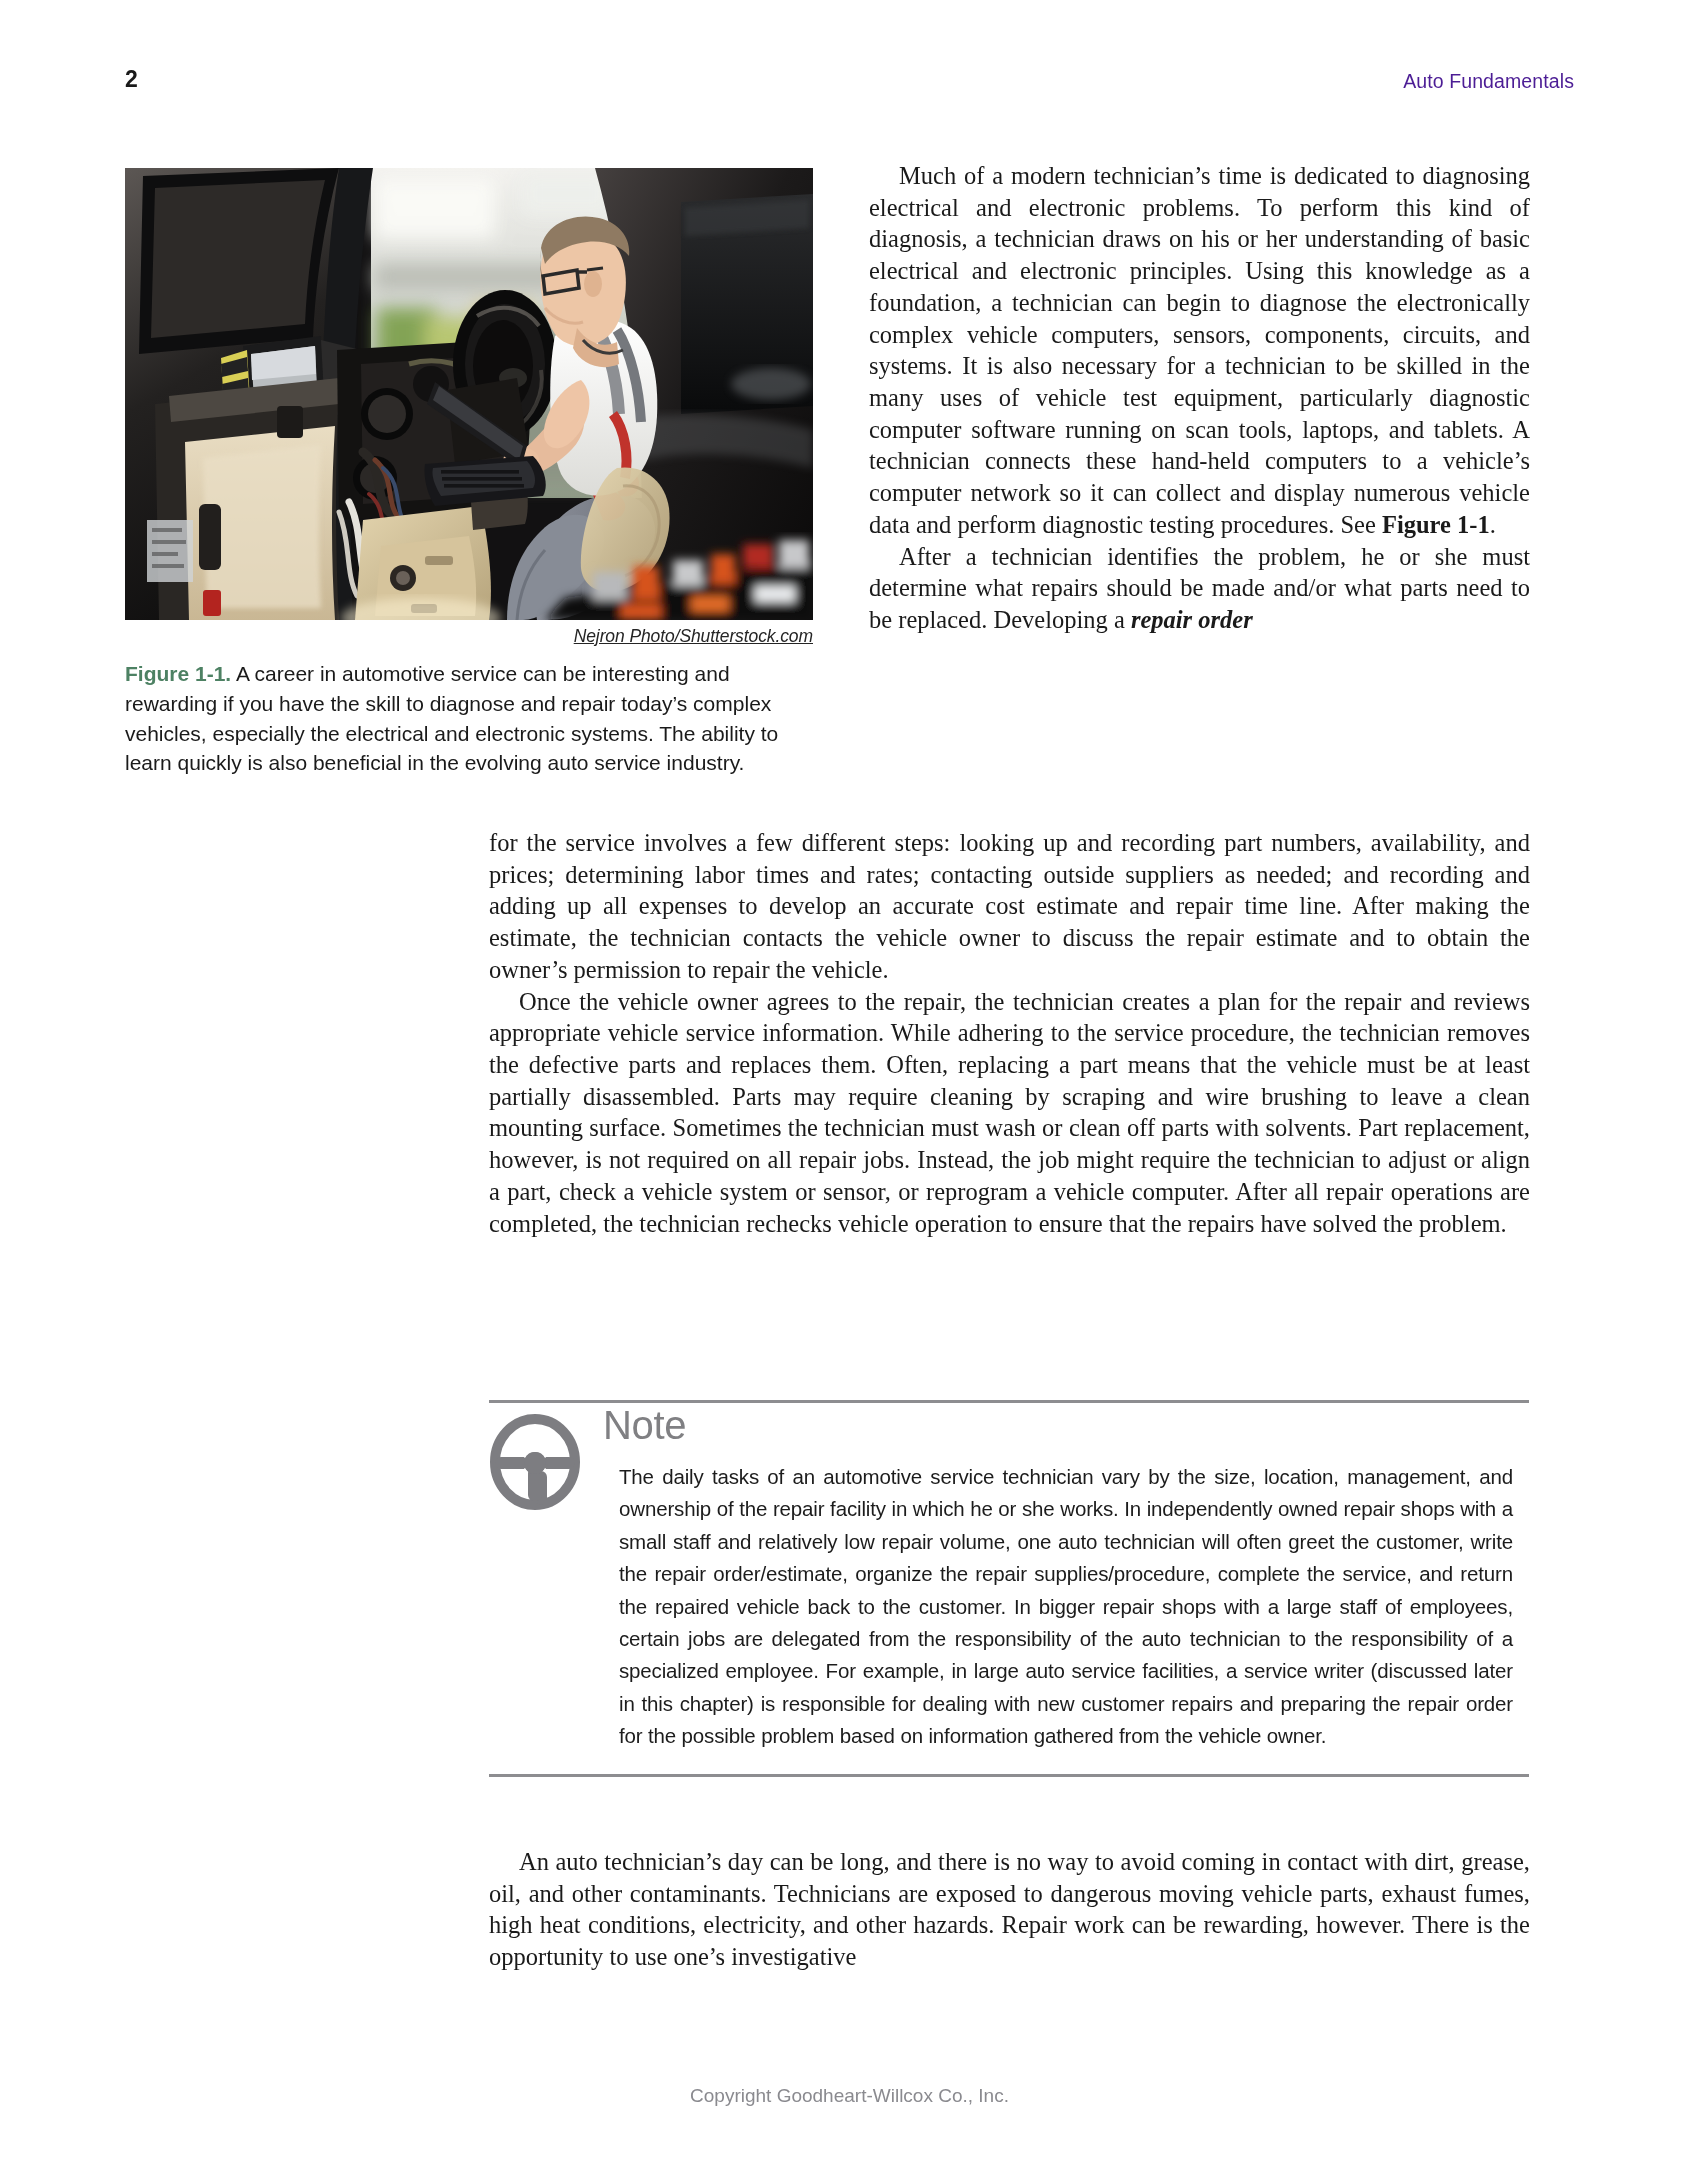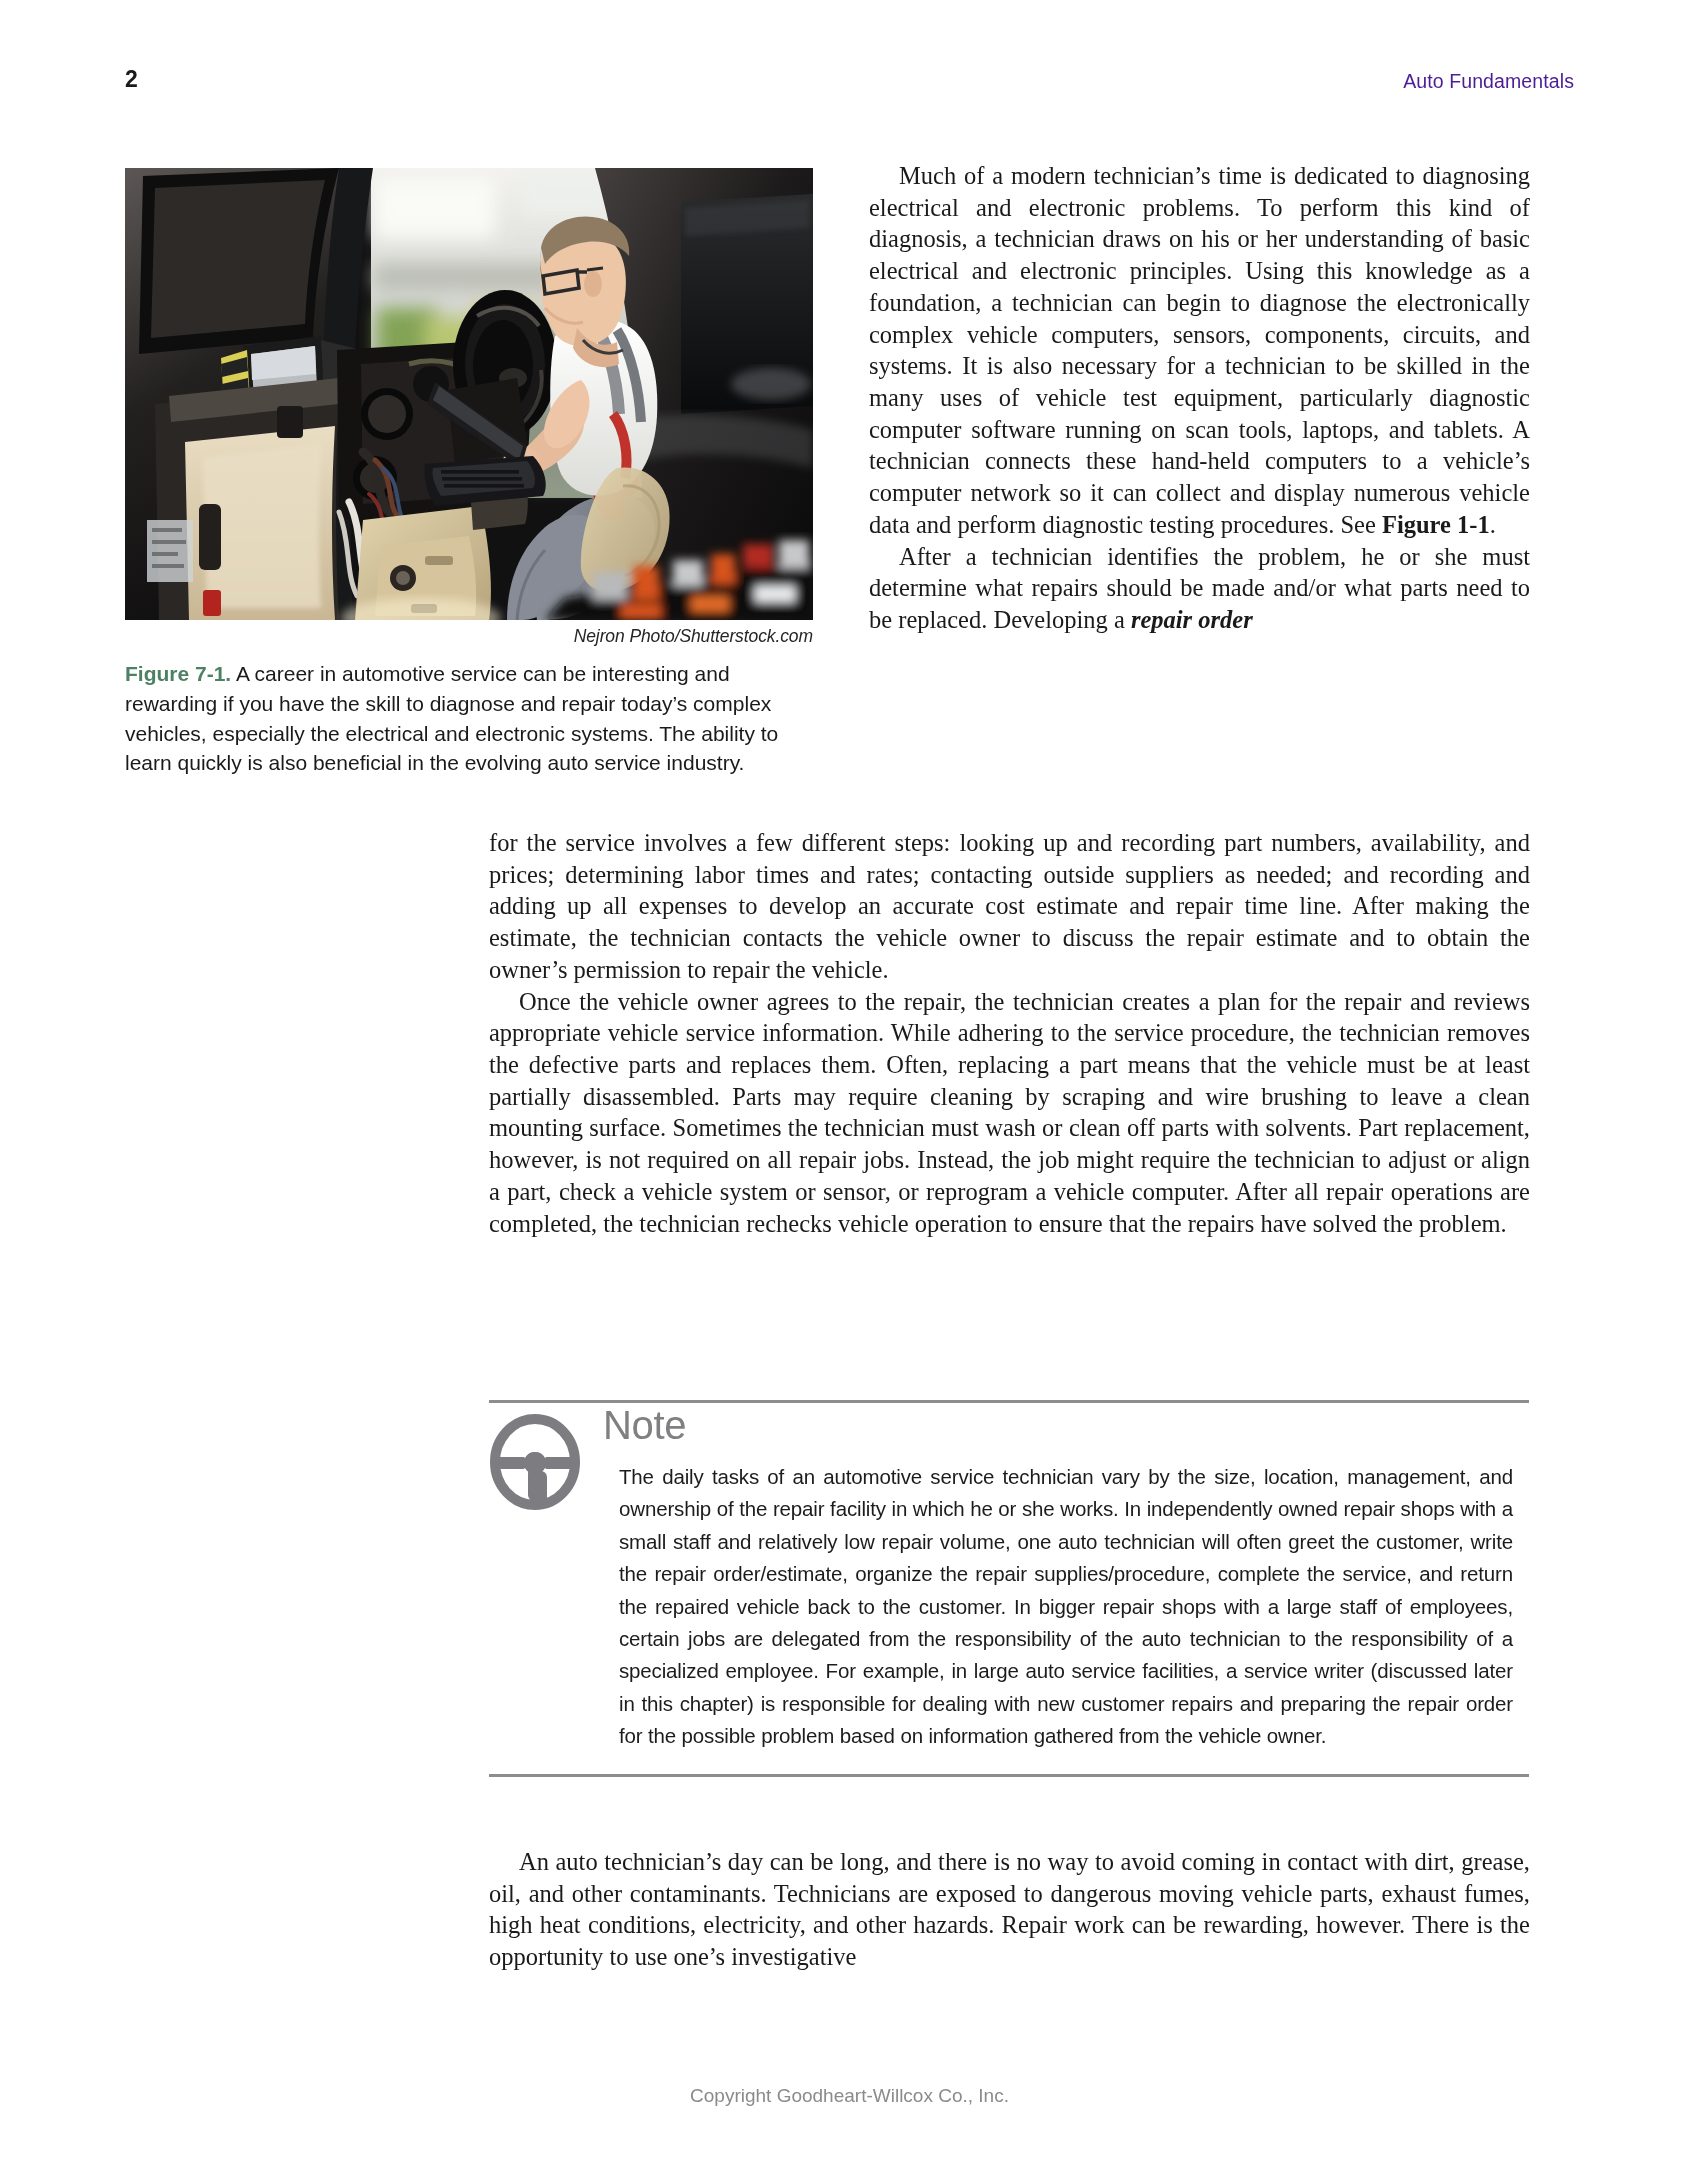--- a/index.html
+++ b/index.html
@@ -67,20 +67,21 @@
   .figure-photo svg { display: block; }
 
   .figure-credit {
     margin-top: 6px;
     text-align: right;
     font-family: "Liberation Sans", sans-serif;
     font-style: italic;
     font-size: 17.5px;
     color: #252525;
     letter-spacing: -0.1px;
+    text-decoration: underline;
   }
   .figure-caption {
     margin-top: 12px;
     font-family: "Liberation Sans", sans-serif;
     font-size: 21px;
     line-height: 1.42;
     color: #1a1a1a;
     max-width: 662px;
   }
   .figure-caption .fig-label {
@@ -415,21 +416,21 @@
           <rect x="654" y="372" width="30" height="28" fill="#c7c8ca"></rect>
           <rect x="496" y="436" width="40" height="16" fill="#d6521f"></rect>
           <rect x="566" y="428" width="38" height="16" fill="#e06a27"></rect>
           <rect x="630" y="418" width="40" height="16" fill="#e8eaec"></rect>
         </g>
 
         <rect width="688" height="452" fill="none"></rect>
       </svg>
     </div>
     <div class="figure-credit">Nejron Photo/Shutterstock.com</div>
-    <div class="figure-caption"><span class="fig-label">Figure 7-1.</span><span> A career in automotive service can be interesting and rewarding if you have the skill to diagnose and repair today’s complex vehicles, especially the electrical and electronic systems. The ability to learn quickly is also beneficial in the evolving auto service industry.</span></div>
+    <div class="figure-caption"><span class="fig-label">Figure 1-1.</span><span> A career in automotive service can be interesting and rewarding if you have the skill to diagnose and repair today’s complex vehicles, especially the electrical and electronic systems. The ability to learn quickly is also beneficial in the evolving auto service industry.</span></div>
   </div>
 
   <div class="col-right">
     <p class="indent"><span>Much of a modern technician’s time is dedicated to diagnosing electrical and electronic problems. To perform this kind of diagnosis, a technician draws on his or her understanding of basic electrical and electronic principles. Using this knowledge as a foundation, a technician can begin to diagnose the electronically complex vehicle computers, sensors, components, circuits, and systems. It is also necessary for a technician to be skilled in the many uses of vehicle test equipment, particularly diagnostic computer software running on scan tools, laptops, and tablets. A technician connects these hand-held computers to a vehicle’s computer network so it can collect and display numerous vehicle data and perform diagnostic testing procedures. See </span><b class="fig-ref">Figure 1-1</b><span>.</span></p>
     <p class="indent"><span>After a technician identifies the problem, he or she must determine what repairs should be made and/or what parts need to be replaced. Developing a </span><b class="term">repair order</b></p>
   </div>
 
   <div class="body-full">
     <p> for the service involves a few different steps: looking up and recording part numbers, availability, and prices; determining labor times and rates; contacting outside suppliers as needed; and recording and adding up all expenses to develop an accurate cost estimate and repair time line. After making the estimate, the technician contacts the vehicle owner to discuss the repair estimate and to obtain the owner’s permission to repair the vehicle.</p>
     <p class="indent">Once the vehicle owner agrees to the repair, the technician creates a plan for the repair and reviews appropriate vehicle service information. While adhering to the service procedure, the technician removes the defective parts and replaces them. Often, replacing a part means that the vehicle must be at least partially disassembled. Parts may require cleaning by scraping and wire brushing to leave a clean mounting surface. Sometimes the technician must wash or clean off parts with solvents. Part replacement, however, is not required on all repair jobs. Instead, the job might require the technician to adjust or align a part, check a vehicle system or sensor, or reprogram a vehicle computer. After all repair operations are completed, the technician rechecks vehicle operation to ensure that the repairs have solved the problem.</p>

